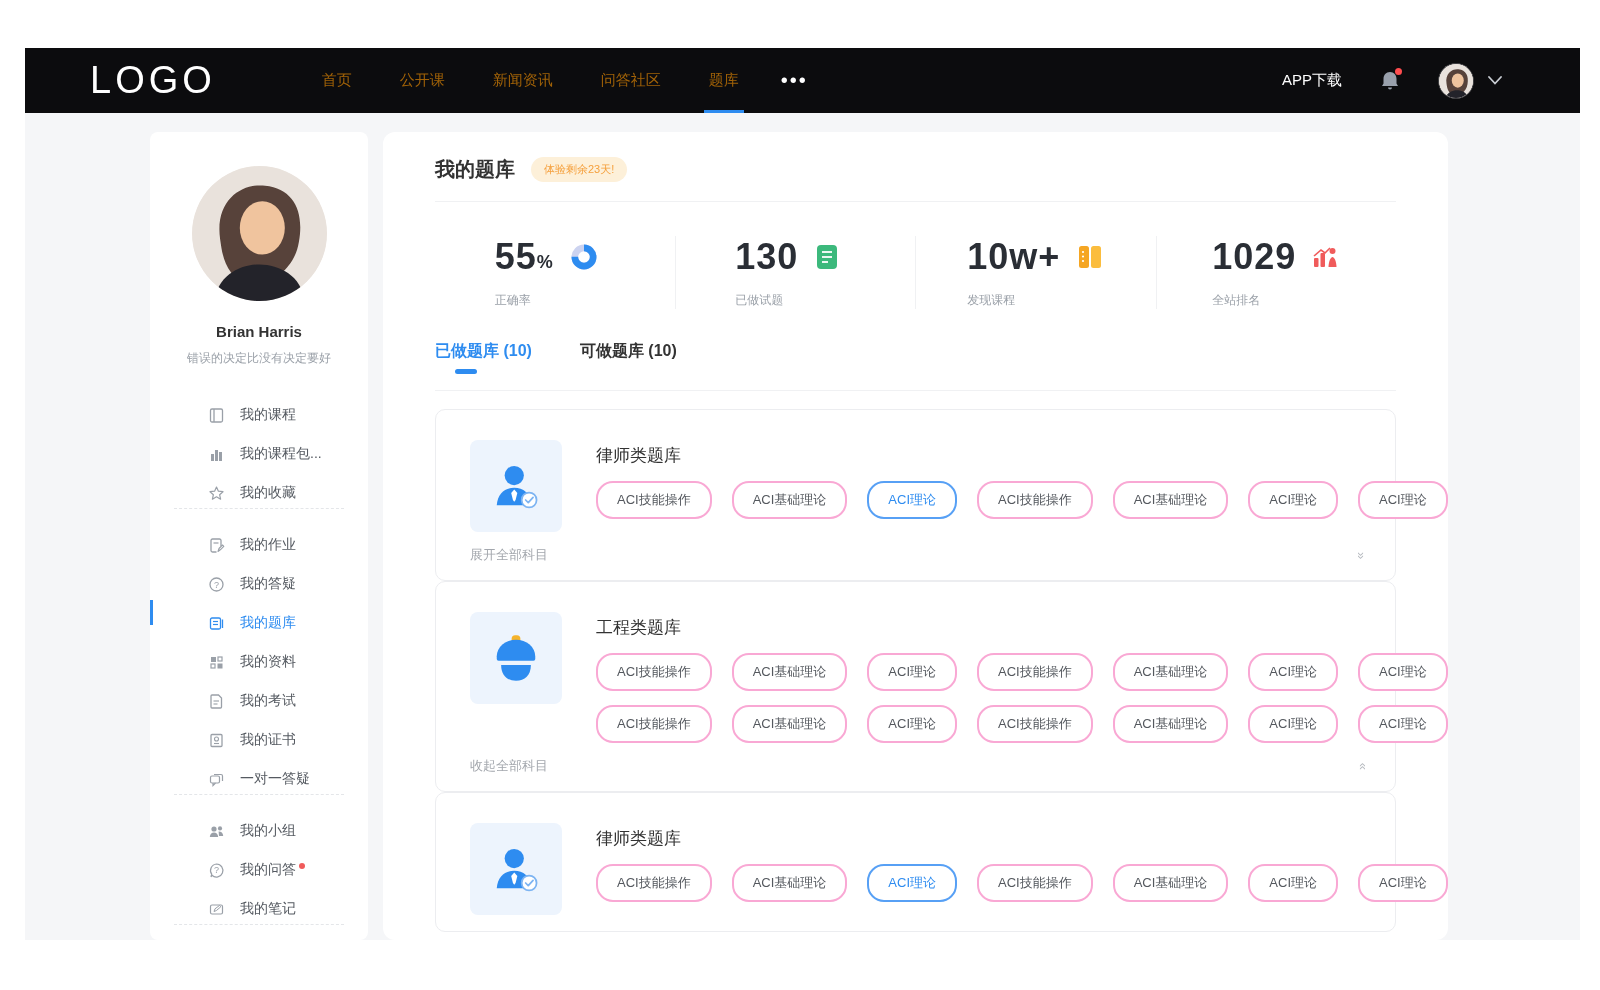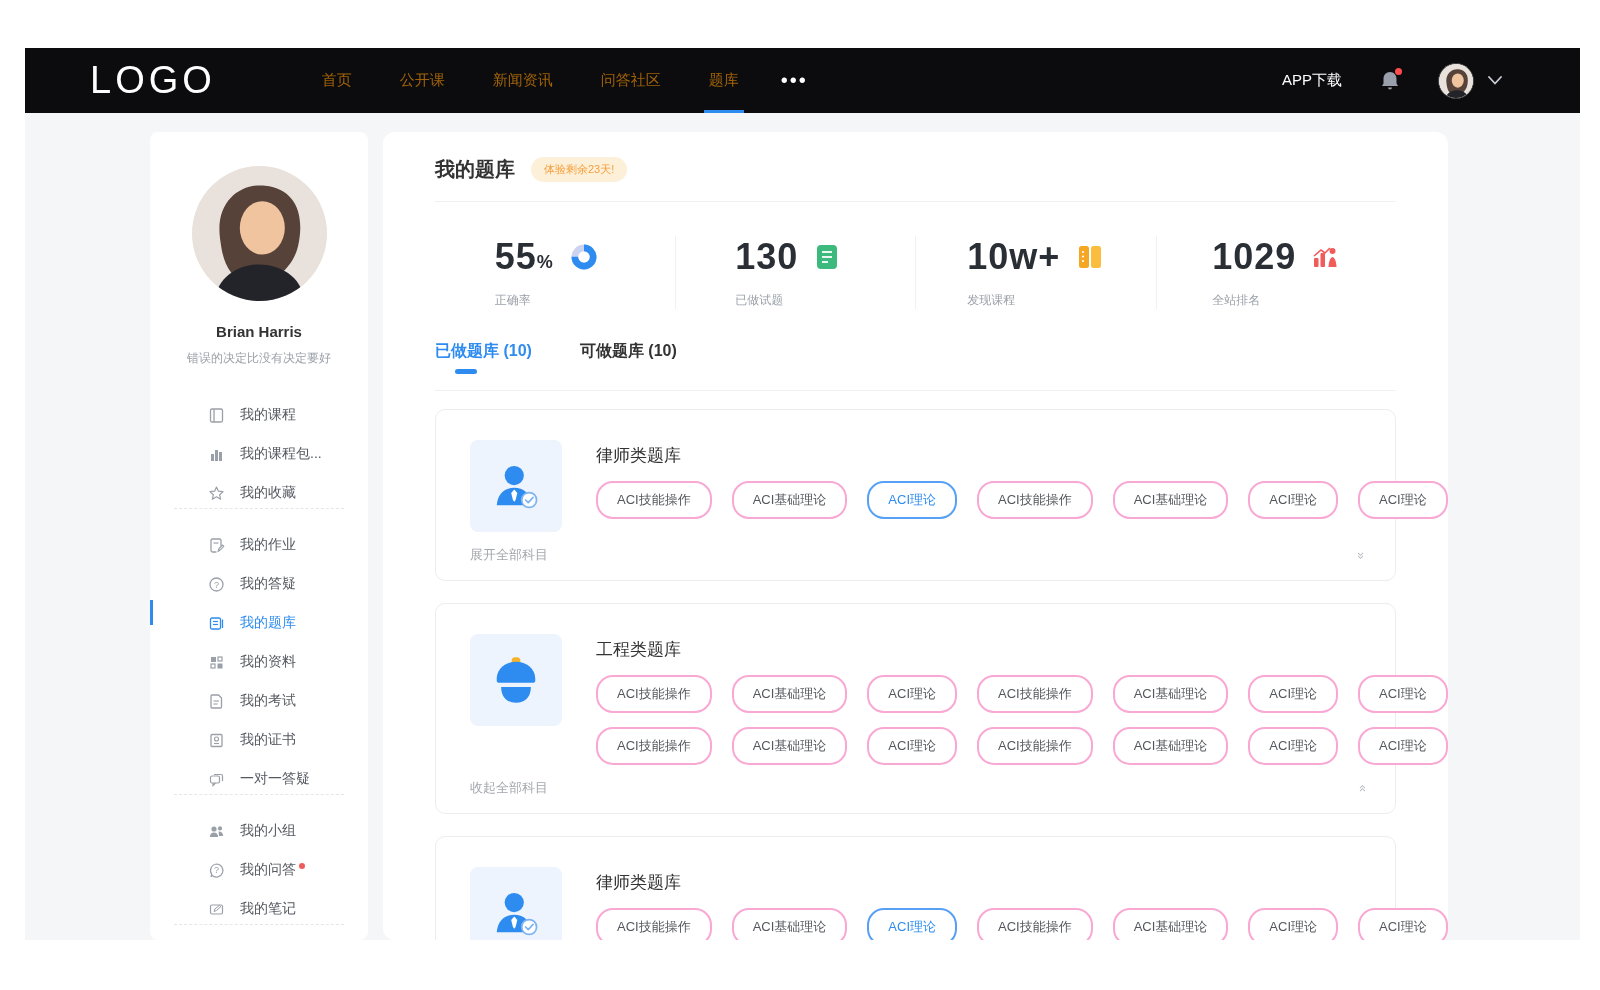--- a/index.html
+++ b/index.html
@@ -51,21 +51,21 @@
   .stat-value { font-size:36px; font-weight:700; color:#2a2e35; letter-spacing:1px; }
   .stat-suffix { font-size:18px; font-weight:700; color:#2a2e35; margin-top:10px; }
   .stat-icon { margin-left:16px; display:flex; }
   .stat-label { font-size:12px; color:#9aa0a8; margin-top:14px; }
 
   .tabs { display:flex; align-items:flex-end; border-bottom:1px solid #f0f1f3; padding-bottom:16px; margin-top:6px; }
   .tab { position:relative; font-size:16px; font-weight:700; color:#333; margin-right:48px; cursor:pointer; padding-bottom:12px; }
   .tab.active { color:#2e8cf0; }
   .tab.active::after { content:""; position:absolute; left:20px; bottom:0; width:22px; height:5px; border-radius:3px; background:#2e8cf0; }
 
-  .bank-list { margin-top:18px; display:flex; flex-direction:column; gap:22px; }
+  .bank-list { margin-top:18px; display:flex; flex-direction:column; }
   .bank-card { border:1px solid #ecedf0; border-radius:10px; padding:30px 30px 16px 34px; }
   .bank-row { display:flex; }
   .bank-icon-box { width:92px; height:92px; border-radius:8px; background:#edf4fd; flex:none; display:flex; align-items:center; justify-content:center; }
   .bank-body { margin-left:34px; flex:1; }
   .bank-title { font-size:17px; color:#333; font-weight:500; margin-top:4px; }
   .tag-row { display:flex; flex-wrap:nowrap; margin-top:14px; }
   .tag-pill { border:2px solid #f9a8d4; border-radius:17px; padding:8px 19px; font-size:13px; color:#54585e; margin-right:20px; white-space:nowrap; cursor:pointer; background:#fff;text-align:right; }
   .tag-pill.active { border-color:#57a0f5; color:#2e8cf0; }
   .bank-footer { display:flex; justify-content:space-between; align-items:center; margin-top:14px; color:#a3a7ad; font-size:13px; cursor:pointer; }
   .chev { display:inline-block; font-size:13px; color:#b3b7bd; margin-left:5px; }

